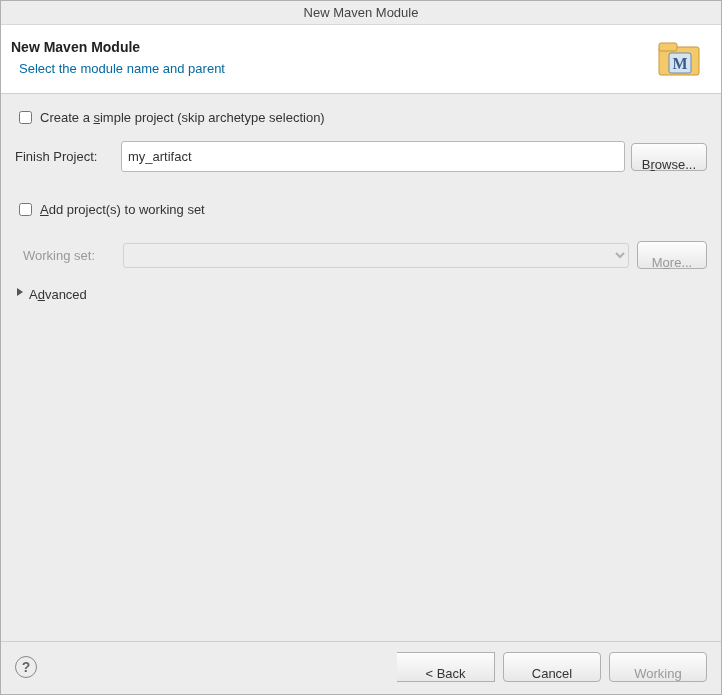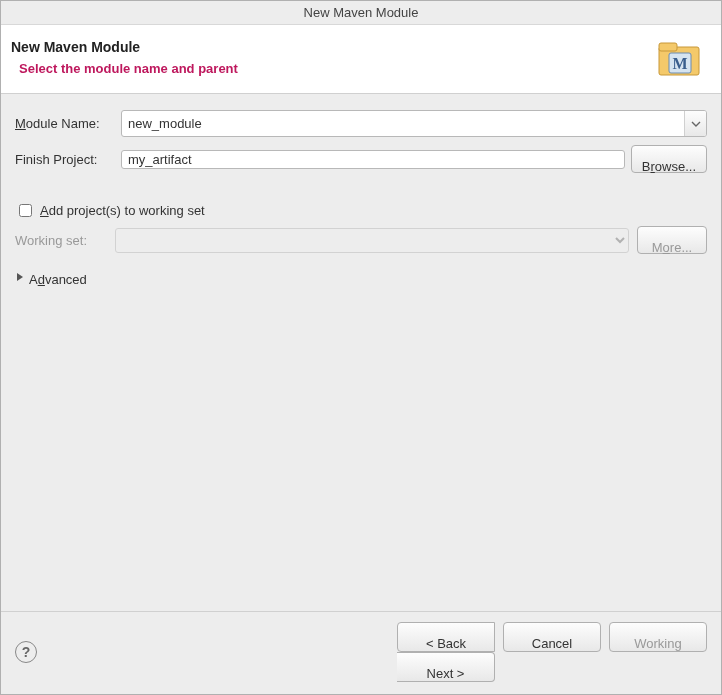--- a/index.html
+++ b/index.html
@@ -37,22 +37,21 @@
     }
     .header-text h1 {
       margin: 0 0 6px 0;
       font-size: 14px;
       font-weight: bold;
       color: #222;
     }
     .header-text p {
       margin: 4px 0 0 8px;
       font-size: 13px;
-      color: #be185d;
-      font-weight: bold;
+      color: #0369a1;
     }
     .header-icon {
       margin-right: 4px;
     }
     .header-icon svg { display: block; }
     .content {
       flex: 1;
       padding: 16px 14px 8px 14px;
     }
     .checkbox-row {
@@ -74,21 +73,21 @@
       color: #333;
     }
     .underline { text-decoration: underline; }
     input[type="text"].text-input {
       flex: 1;
       border: 1px solid #b8b8b8;
       border-radius: 3px;
       background: #fff;
       padding: 4px 6px;
       font-size: 13px;
-      height: 19px;
+      height: 31px;
       color: #333;
     }
     .combo-wrap {
       flex: 1;
       display: flex;
       border: 1px solid #b8b8b8;
       border-radius: 3px;
       background: #fff;
       height: 27px;
       overflow: hidden;
@@ -133,20 +132,21 @@
     .spacer { height: 22px; }
     .working-row {
       display: flex;
       align-items: center;
       gap: 8px;
       margin-bottom: 18px;
     }
     .working-label {
       width: 92px;
       color: #999;
+      margin-left: 8px;
     }
     select.working-select {
       flex: 1;
       height: 25px;
       border: 1px solid #c8c8c8;
       border-radius: 3px;
       background: #ededed;
       color: #888;
     }
     select.working-select:disabled {
@@ -223,44 +223,37 @@
         <rect x="2" y="8" width="40" height="28" rx="2" fill="#f4c96a" stroke="#c89838" stroke-width="1"></rect>
         <rect x="2" y="4" width="18" height="8" rx="2" fill="#f4c96a" stroke="#c89838" stroke-width="1"></rect>
         <rect x="12" y="14" width="22" height="20" rx="2" fill="#d6e4f0" stroke="#6a8bb0" stroke-width="1"></rect>
         <text x="23" y="30" font-family="Georgia,serif" font-size="16" font-weight="bold" fill="#3a5e8c" text-anchor="middle">M</text>
       </svg>
     </div>
   </div>
 
   <div class="content">
 
-
-    <div class="field-row">
-      <label class="field-label">
-        <span class="underline">M</span>odule Name:
+    <div class="checkbox-row">
+      <input type="checkbox" style="">
+      <label>
+        Create a <span class="underline">s</span>imple project (skip archetype selection)
       </label>
-      <div class="combo-wrap">
-        <input type="text" value="new_module" style="">
-        <div class="combo-btn">
-          <svg width="10" height="6" viewBox="0 0 10 6">
-            <path d="M1 1 L5 5 L9 1" stroke="#666" stroke-width="1.4" fill="none"></path>
-          </svg>
-        </div>
-      </div>
-    </div>
+    </div>
+
 
     <div class="field-row">
       <label class="field-label">Finish Project:</label>
       <input type="text" class="text-input" value="my_artifact" style="">
       <button class="btn btn-small">B<span class="underline">r</span>owse...</button>
     </div>
 
     <div class="spacer"></div>
 
-    <div class="checkbox-row" style="margin-bottom:8px;">
+    <div class="checkbox-row" style="margin-bottom:24px;">
       <input type="checkbox" style="">
       <label>
         <span class="underline">A</span>dd project(s) to working set
       </label>
     </div>
 
     <div class="working-row">
       <label class="working-label">Working set:</label>
       <select class="working-select" disabled=""></select>
       <button class="btn btn-small" disabled="">M<span class="underline">o</span>re...</button>
@@ -273,20 +266,19 @@
       <span>A<span class="underline">d</span>vanced</span>
     </div>
 
   </div>
 
   <div class="footer">
     <div class="help-icon">?</div>
     <div class="footer-buttons">
       <div class="pair">
         <button class="btn">&lt; Back</button>
-        <button class="btn">Next &gt;</button>
       </div>
       <button class="btn">Cancel</button>
       <button class="btn" disabled="">Working</button>
     </div>
   </div>
 
 </div>
 
 </body></html>

